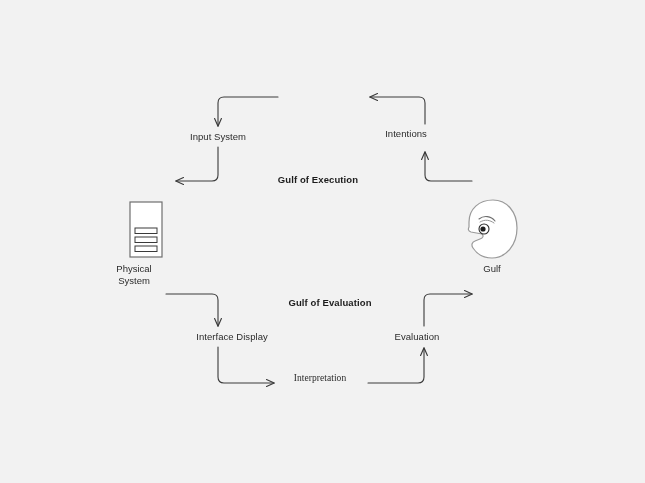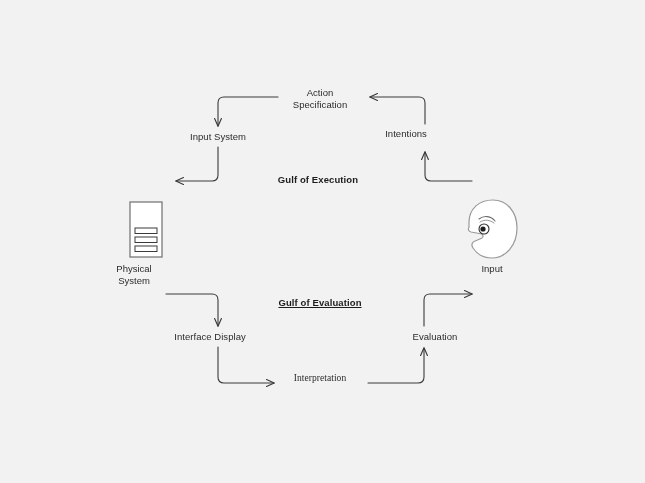--- a/index.html
+++ b/index.html
@@ -110,33 +110,31 @@
                L469,222
                C469,209 479,200 493,200 Z" fill="#ffffff" stroke="#9a9a9a" stroke-width="1.2" stroke-linejoin="round"></path>
       <circle cx="484" cy="229" r="5" fill="#ffffff" stroke="#2b2b2b" stroke-width="1.1"></circle>
       <circle cx="483" cy="229" r="2.6" fill="#1c1c1c"></circle>
       <path d="M479,219 C484,215 491,216 495,221" fill="none" stroke="#6e6e6e" stroke-width="1.1" stroke-linecap="round"></path>
       <path d="M480,222 C485,219 490,220 494,223" fill="none" stroke="#8a8a8a" stroke-width="0.9" stroke-linecap="round"></path>
     </g>
   </svg>
 
   <div class="gulf-label centered" style="left:318px; top:174px;text-align:center;">Gulf of Execution</div>
-  <div class="gulf-label centered" style="left:320px; top:297px;text-decoration:underline;">Gulf of Evaluation</div>
+  <div class="gulf-label centered" style="left:330px; top:297px;">Gulf of Evaluation</div>
 
-  <div class="node-label centered" style="left:320px; top:87px;">Action
-Specification</div>
 
   <div class="node-label centered" style="left:406px; top:128px;">Intentions</div>
 
   <div class="node-label centered" style="left:218px; top:131px;">Input System</div>
 
-  <div class="node-label centered" style="left:210px; top:331px;">Interface Display</div>
+  <div class="node-label centered" style="left:232px; top:331px;">Interface Display</div>
 
   <div class="node-label centered" style="left:320px; top:373px;font-family:Liberation Serif, serif;">Interpretation</div>
 
-  <div class="node-label centered" style="left:432px; top:331px;padding-left:6px;">Evaluation</div>
+  <div class="node-label centered" style="left:414px; top:331px;padding-left:6px;">Evaluation</div>
 
   <div class="icon-caption centered" style="left:134px; top:263px;">Physical
 System</div>
 
-  <div class="icon-caption centered" style="left:492px; top:263px;">Input</div>
+  <div class="icon-caption centered" style="left:492px; top:263px;">Gulf</div>
 
 </div>
 
 </body></html>

